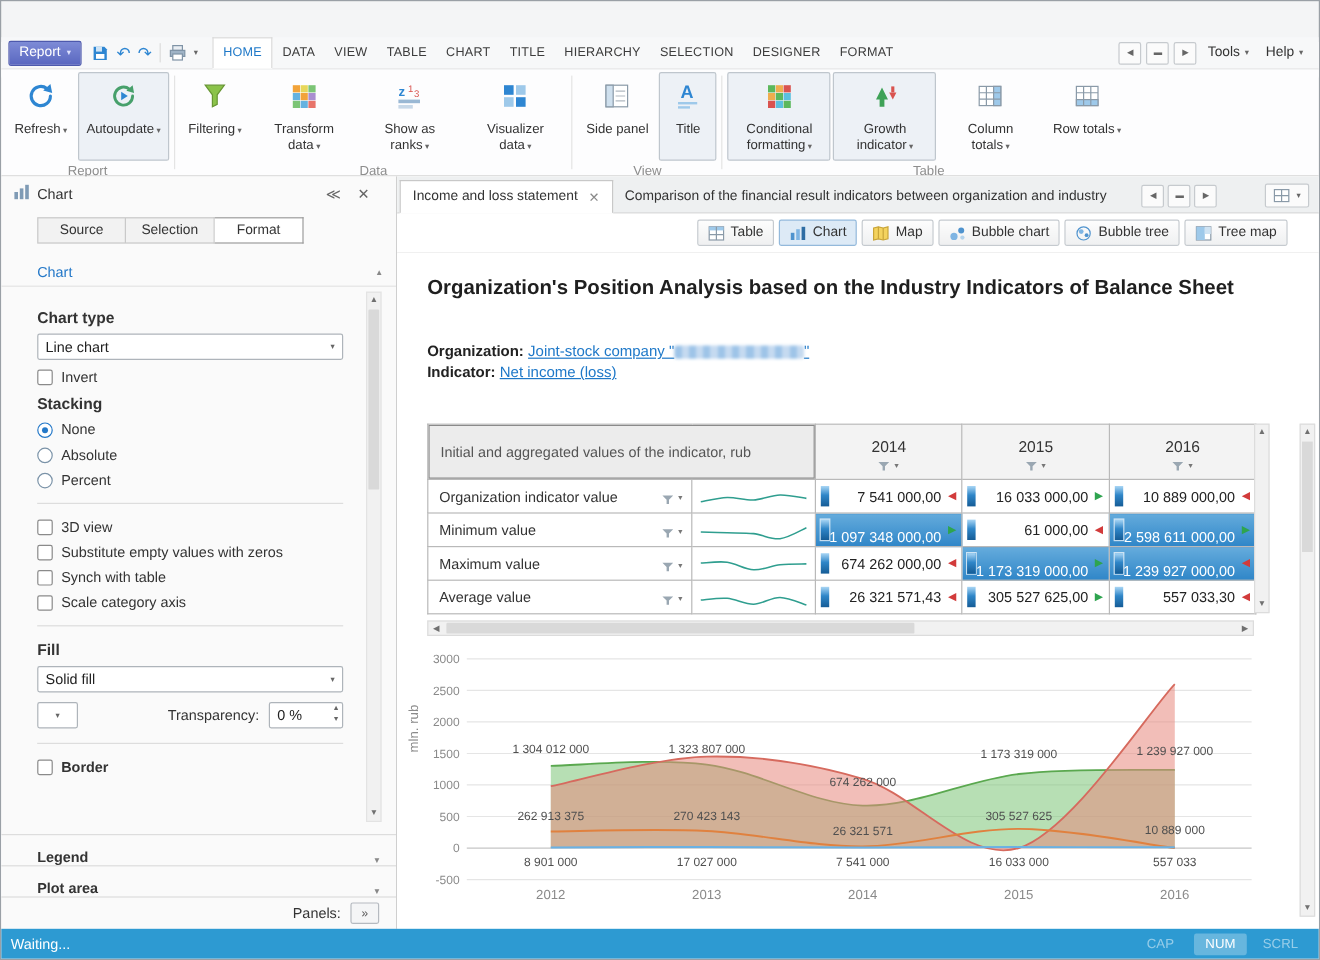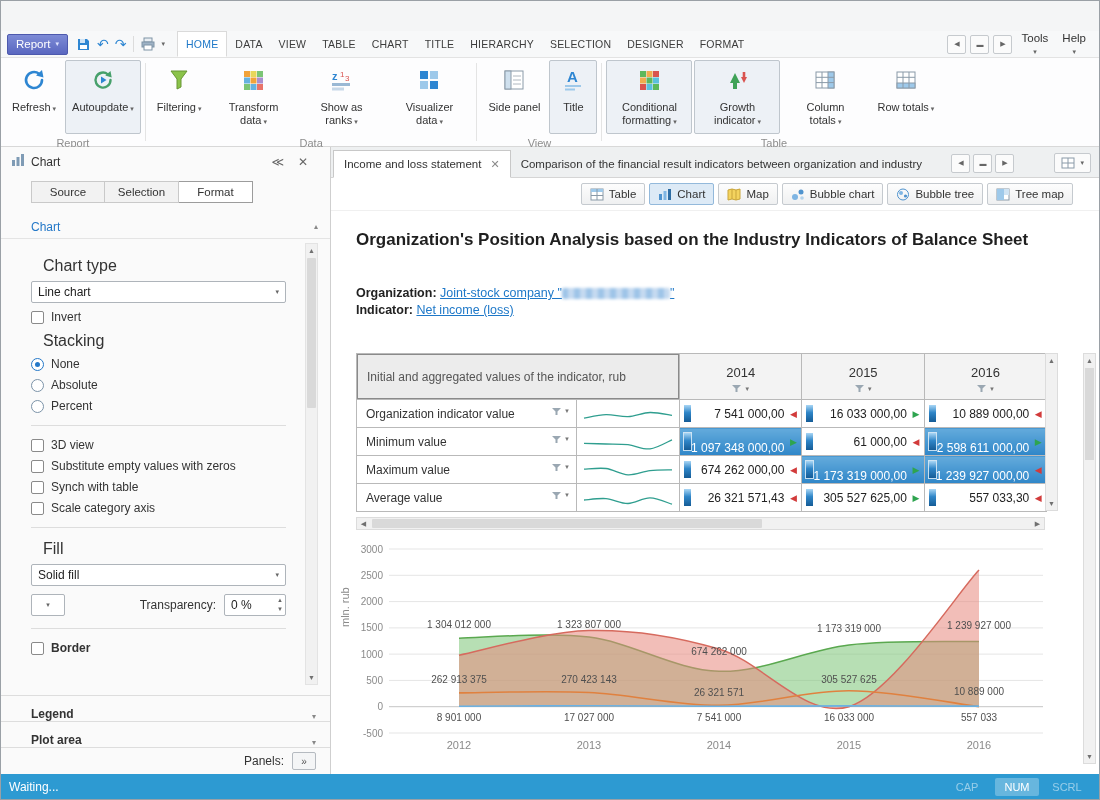--- a/index.html
+++ b/index.html
@@ -20,21 +20,21 @@
   .report-btn { margin-left:6px; height:21px; padding:0 8px; background:linear-gradient(180deg,#7d8bd6,#5a67c0); border:1px solid #4d59ad; border-radius:2px; color:#fff; font-size:11.5px; display:flex; align-items:center; gap:5px; }
   .report-btn .caret { color:#dfe3ff; }
   .qat { display:flex; align-items:center; gap:6px; margin-left:8px; }
   .qat .qbtn { display:flex; align-items:center; font-size:14px; color:#2e86d2; }
   .qat .sep { width:1px; height:16px; background:#dcdcdc; }
   .rtabs { display:flex; align-items:center; height:100%; margin-left:12px; }
   .rtab { height:100%; display:flex; align-items:center; padding:0 8px; font-size:10.5px; color:#3c3c3c; letter-spacing:.2px; }
   .rtab.active { background:#ffffff; color:#1e78c8; border:1px solid #dadada; border-bottom:1px solid #ffffff; }
   .tabrow-right { margin-left:auto; display:flex; align-items:center; gap:4px; padding-right:8px; }
   .mini-btn { width:19px; height:19px; border:1px solid #c6cace; background:#fbfbfb; border-radius:2px; display:flex; align-items:center; justify-content:center; font-size:7px; color:#666; }
-  .menu-lbl { font-size:11.5px; color:#333; display:flex; align-items:center; gap:4px; padding:0 5px;flex-direction:column; }
+  .menu-lbl { font-size:11.5px; color:#333; display:flex; align-items:center; gap:4px; padding:0 5px; }
   .caret { font-size:7px; color:#666; }
 
   
   .ribbon { position:absolute; top:57px; left:0; right:0; height:89px; background:#fdfdfe; border-bottom:1px solid #d8d8d8; display:flex; }
   .rgroup { display:flex; flex-direction:column; padding:0 3px; }
   .rgroup-buttons { display:flex; flex:1; align-items:flex-start; }
   .rgroup-label { text-align:center; font-size:11px; color:#8d8d8d; padding:1px 0 3px; }
   .rsep { width:1px; background:#e4e4e4; margin:5px 0; }
   .rbtn { display:flex; flex-direction:column; align-items:center; padding:6px 6px 2px; margin:2px 1px; border:1px solid transparent; border-radius:2px; min-width:48px; max-width:86px; height:74px; }
   .rbtn.pressed { background:#edf1f6; border-color:#bfc6cd; }
@@ -47,21 +47,21 @@
   .side-hdr .t { font-size:12px; color:#333; margin-left:6px; }
   .side-hdr .hbtns { margin-left:auto; display:flex; gap:14px; font-size:12px; color:#666; padding-right:12px; }
   .side-tabs { display:flex; margin:4px 0 6px 30px; }
   .side-tab { width:74px; height:22px; display:flex; align-items:center; justify-content:center; font-size:11.5px; color:#333; background:#f2f2f2; border:1px solid #c9c9c9; border-left:none; }
   .side-tab:first-child { border-left:1px solid #c9c9c9; }
   .side-tab.active { background:#ffffff; border-color:#9c9c9c; }
   .sec-hdr { height:24px; display:flex; align-items:center; padding:0 12px 0 30px; border-bottom:1px solid #e4e4e4; margin-top:6px; }
   .sec-hdr .st { font-size:12px; color:#2478c8; }
   .sec-hdr .arr { margin-left:auto; font-size:8px; color:#888; }
   .side-content { flex:1; position:relative; padding:10px 44px 0 30px; overflow:hidden; }
-  .blabel { font-size:16px; font-weight:normal; color:#333; margin:8px 12px 6px; }
+  .blabel { font-size:13px; font-weight:bold; color:#333; margin:8px 0 6px; }
   .dd { height:22px; border:1px solid #aeb4ba; background:#fff; border-radius:2px; display:flex; align-items:center; font-size:12px; color:#222; padding:0 6px; }
   .dd .caret { margin-left:auto; }
   .opt { display:flex; align-items:center; gap:7px; font-size:12px; color:#333; margin:7px 0; }
   .cb { width:13px; height:13px; border:1px solid #8a8a8a; background:#fff; border-radius:2px; flex:0 0 auto; }
   .rb { width:13px; height:13px; border:1px solid #7b93a8; background:#fff; border-radius:50%; flex:0 0 auto; position:relative; }
   .rb.sel { border-color:#2478c8; }
   .rb.sel::after { content:""; position:absolute; left:3px; top:3px; width:5px; height:5px; border-radius:50%; background:#2478c8; }
   .hline { height:1px; background:#ddd; margin:12px 0; }
   .trans-row { display:flex; align-items:center; margin-top:8px; }
   .split-btn { width:34px; height:22px; border:1px solid #aeb4ba; background:#fff; border-radius:2px; display:flex; align-items:center; justify-content:center; }
@@ -98,21 +98,21 @@
 
   
   .tblwrap { position:absolute; left:25px; top:142px; }
   .dtable { border-collapse:collapse; table-layout:fixed; border:1px solid #9b9b9b; background:#fff; }
   .dtable td,.dtable th { border:1px solid #b9b9b9; font-weight:normal; }
   .corner { background:#ececec; box-shadow:inset 0 0 0 1px #8a8a8a; font-size:12px; color:#555; text-align:left; padding:0 10px; }
   .yh { background:#f3f3f3; height:46px; }
   .yh .yr { font-size:13px; color:#333; text-align:center; padding-top:5px; }
   .yh .fun { display:flex; align-items:center; justify-content:center; gap:2px; margin-top:4px; }
   .rl { height:28px; padding:0 6px 0 9px; font-size:12px; color:#333; }
-  .rl .rlf { display:flex; align-items:flex-start; }
+  .rl .rlf { display:flex; align-items:flex-end; }
   .rl .rlf .fn { margin-left:auto; display:flex; align-items:center; gap:2px; }
   .sp { height:28px; }
   .sp .spark { display:flex; align-items:center; justify-content:center; }
   .vc { height:28px; padding:0; }
   .cellflex { display:flex; align-items:center; height:100%; padding:0 3px 0 4px; }
   .bar { width:7px; height:17px; background:linear-gradient(180deg,#a9d6f5,#2f86c8 45%,#155c96); flex:0 0 auto; }
   .val { flex:1; text-align:right; font-size:12px; color:#222; padding-right:4px; white-space:nowrap; }
   .trend { font-size:9px; width:10px; text-align:center; }
   .trend-up { color:#2ea44f; }
   .trend-down { color:#d23b3b; }

